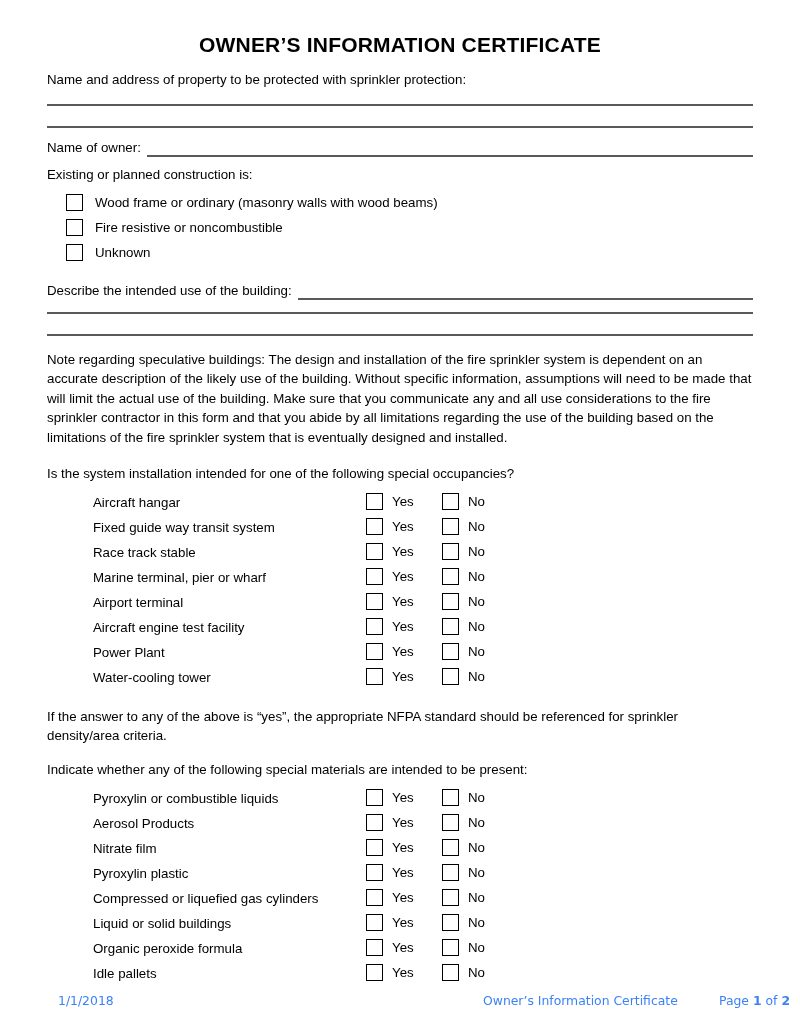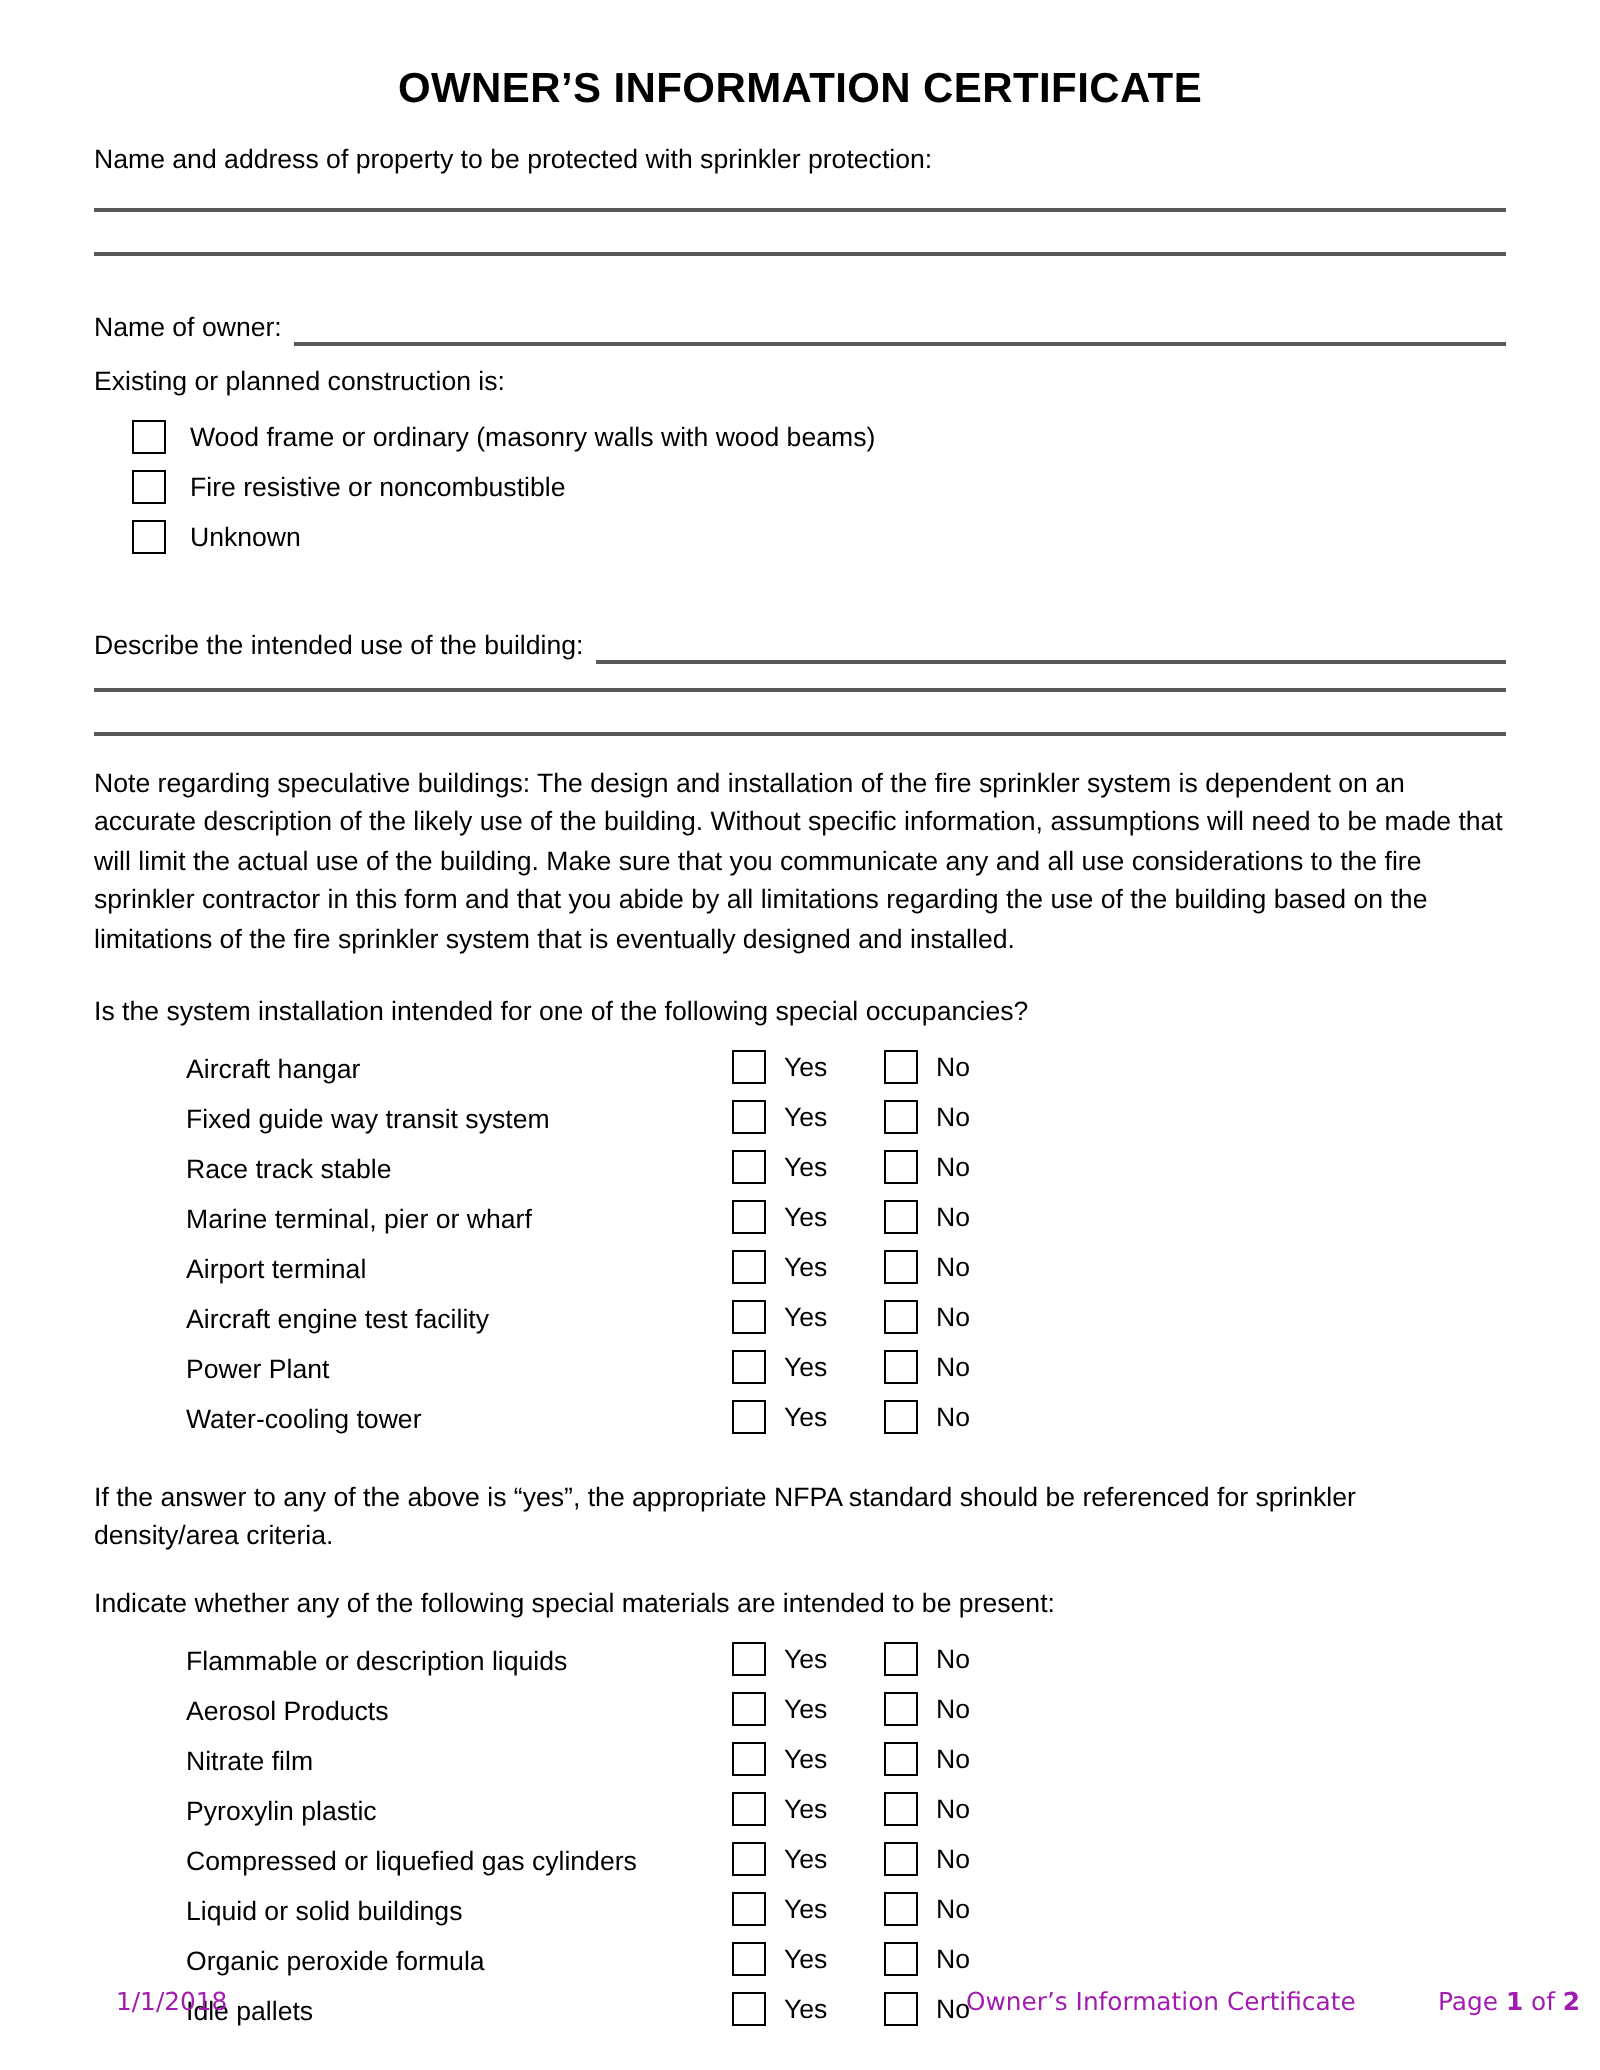--- a/index.html
+++ b/index.html
@@ -55,21 +55,20 @@
   
   .rule {
     height: 0;
     border-bottom: 2px solid #595959;
     width: 706px;
   }
   .inline-row {
     display: flex;
     align-items: flex-end;
     gap: 0;
-    margin-top: 16px;
   }
   .inline-row .lbl {
     font-size: 13.3px;
     line-height: 19px;
     white-space: nowrap;
     padding-right: 6px;
   }
   .inline-row .fill {
     flex: 1 1 auto;
     border-bottom: 2px solid #595959;
@@ -143,21 +142,21 @@
 
   
   .footer {
     position: absolute;
     left: 0;
     top: 993px;
     width: 800px;
     height: 24px;
     font-family: "DejaVu Sans", sans-serif;
     font-size: 12.4px;
-    color: #a21caf;
+    color: #3b82f6;
   }
   .footer .f-date {
     position: absolute;
     left: 58px;
     top: 0;
   }
   .footer .f-title {
     position: absolute;
     left: 483px;
     top: 0;
@@ -327,21 +326,21 @@
 
     <p class="para">If the answer to any of the above is “yes”, the appropriate NFPA standard should be referenced for sprinkler density/area criteria.</p>
 
     <div class="sp14"></div>
 
     <p class="q-label">Indicate whether any of the following special materials are intended to be present:</p>
     <div class="sp8"></div>
 
     <div>
       <div class="yn-row">
-        <span class="item-name">Flammable or description liquids</span>
+        <span class="item-name">Pyroxylin or combustible liquids</span>
         <span class="yn-yes">
           <span class="cbox"></span>
           <span class="yn-text">Yes</span>
         </span>
         <span class="yn-no">
           <span class="cbox"></span>
           <span class="yn-text">No</span>
         </span>
       </div>
       <div class="yn-row">

